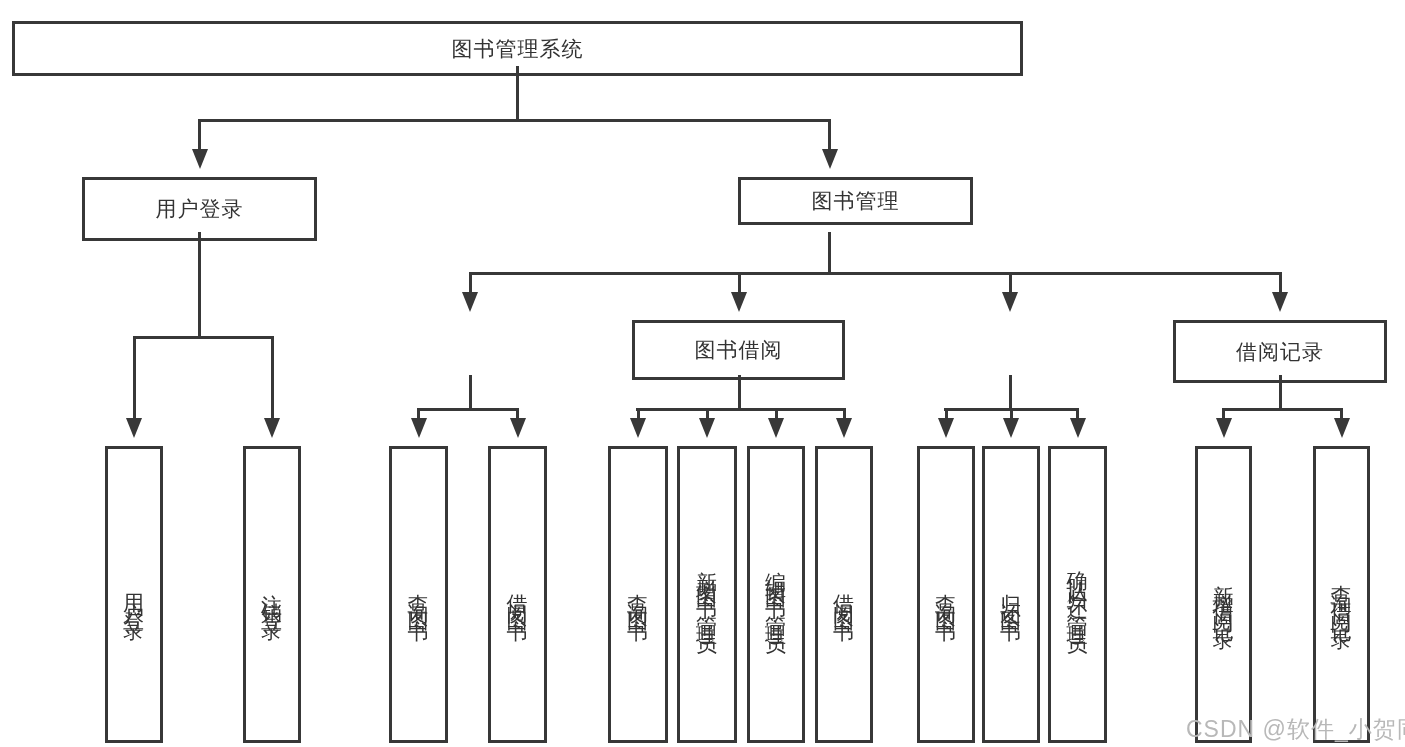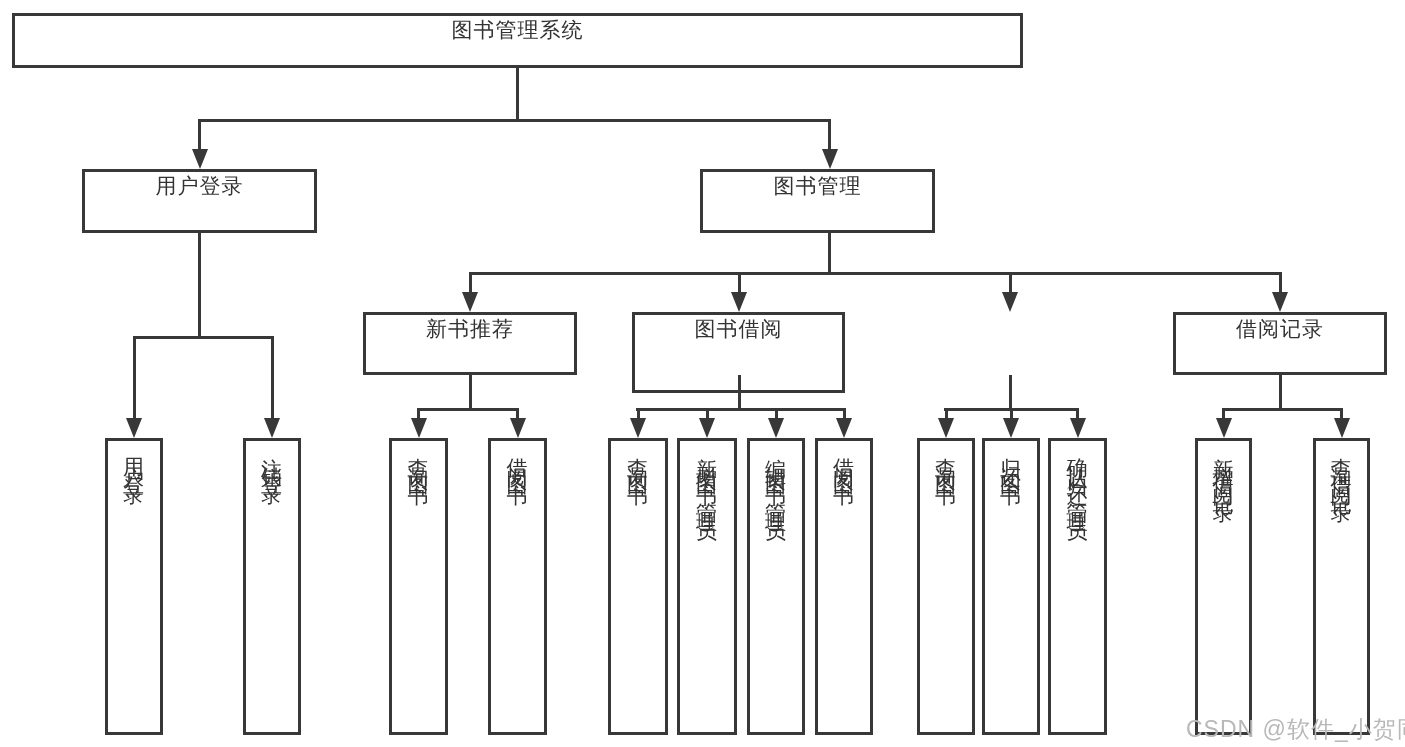--- a/index.html
+++ b/index.html
@@ -15,22 +15,24 @@
     width:1405px;height:747px;
     background:var(--background);
     overflow:hidden;
   }
   .box{
     position:absolute;
     box-sizing:border-box;
     border:3px solid var(--line);
     background:#ffffff;
     display:flex;
+    align-items:center;
     justify-content:center;
     color:var(--text);
+    margin-top:8px;
   }
   .hbox span{
     font-size:21px;
     letter-spacing:1px;
     white-space:nowrap;
   }
   .vtext{
     writing-mode:vertical-lr;
     text-orientation:mixed;
     font-size:21px;
@@ -71,21 +73,21 @@
   <div class="line" style="left:516px;top:66px;width:3px;height:53px"></div>
   <div class="line" style="left:198px;top:119px;width:633px;height:3px"></div>
   <div class="line" style="left:198px;top:119px;width:3px;height:34px"></div>
   <div class="arrow" style="left:192px;top:149px"></div>
   <div class="line" style="left:828px;top:119px;width:3px;height:34px"></div>
   <div class="arrow" style="left:822px;top:149px"></div>
 
   <div class="box hbox" style="left:82px;top:169px;width:235px;height:64px">
     <span>用户登录</span>
   </div>
-  <div class="box hbox" style="left:700px;top:169px;width:235px;height:64px">
+  <div class="box hbox" style="left:738px;top:169px;width:235px;height:48px">
     <span>图书管理</span>
   </div>
 
   <div class="line" style="left:198px;top:232px;width:3px;height:104px"></div>
   <div class="line" style="left:133px;top:336px;width:141px;height:3px"></div>
   <div class="line" style="left:133px;top:336px;width:3px;height:86px"></div>
   <div class="arrow" style="left:126px;top:418px"></div>
   <div class="line" style="left:271px;top:336px;width:3px;height:86px"></div>
   <div class="arrow" style="left:264px;top:418px"></div>
 
@@ -93,24 +95,21 @@
   <div class="line" style="left:469px;top:272px;width:813px;height:3px"></div>
   <div class="line" style="left:469px;top:272px;width:3px;height:24px"></div>
   <div class="arrow" style="left:462px;top:292px"></div>
   <div class="line" style="left:738px;top:272px;width:3px;height:24px"></div>
   <div class="arrow" style="left:731px;top:292px"></div>
   <div class="line" style="left:1009px;top:272px;width:3px;height:24px"></div>
   <div class="arrow" style="left:1002px;top:292px"></div>
   <div class="line" style="left:1279px;top:272px;width:3px;height:24px"></div>
   <div class="arrow" style="left:1272px;top:292px"></div>
 
-  <div class="box hbox" style="left:363px;top:312px;width:214px;height:63px">
-    <span>新书推荐</span>
-  </div>
-  <div class="box hbox" style="left:632px;top:312px;width:213px;height:81px">
+  <div class="box hbox" style="left:632px;top:312px;width:213px;height:60px">
     <span>图书借阅</span>
   </div>
   <div class="box hbox" style="left:1173px;top:312px;width:214px;height:63px">
     <span>借阅记录</span>
   </div>
 
   <div class="line" style="left:469px;top:375px;width:3px;height:33px"></div>
   <div class="line" style="left:417px;top:408px;width:102px;height:3px"></div>
   <div class="line" style="left:417px;top:408px;width:3px;height:14px"></div>
   <div class="arrow" style="left:411px;top:418px"></div>

